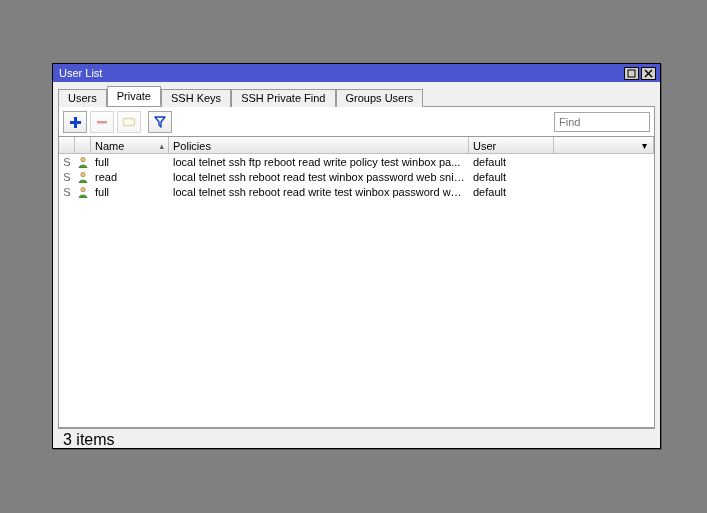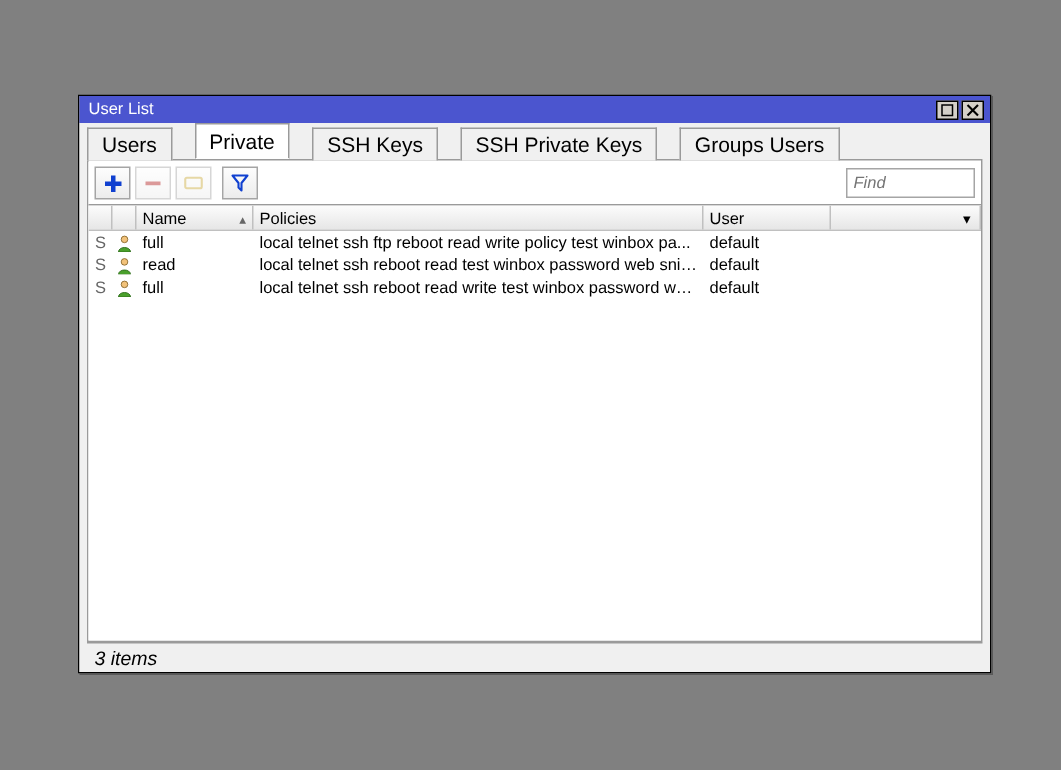--- a/index.html
+++ b/index.html
@@ -60,25 +60,25 @@
     display: flex;
     align-items: flex-end;
     height: 20px;
     position: relative;
   }
   .tab {
     padding: 2px 9px 3px 9px;
     border: 1px solid #9a9a9a;
     border-bottom: none;
     background: #f0f0f0;
-    margin-right: 15px;
+    margin-right: 0px;
     position: relative;
     top: 1px;
     cursor: pointer;
-    font-size: 14px;
+    font-size: 11px;
     color: #000;
   }
   .tab.active {
     background: #fff;
     border-bottom: 1px solid #fff;
     z-index: 2;
     top: 0;
     padding-top: 3px;
     padding-bottom: 3px;
   }
@@ -101,27 +101,26 @@
     background: linear-gradient(#fdfdfd,#ececec);
     display: flex;
     align-items: center;
     justify-content: center;
     cursor: pointer;
   }
   .tbtn.disabled { opacity: 0.45; cursor: default; }
   .tbtn.sep { margin-left: 4px; }
   .spacer { flex: 1; }
   .findbox {
-    width: 86px;
+    width: 96px;
     height: 20px;
     border: 1px solid #a5a5a5;
     background: #fff;
     padding: 0 4px;
     color: #a0a0a0;
-    font-style: italic;
     font-size: 11px;
     font-family: inherit;
   }
   .grid {
     border-top: 1px solid #9a9a9a;
     flex: 1;
     display: flex;
     flex-direction: column;
     background: #fff;
     overflow: hidden;
@@ -169,23 +168,22 @@
     overflow: hidden;
     white-space: nowrap;
     text-overflow: ellipsis;
   }
   .gc.col-flag { color: #666; padding:0 2px; text-align:center;}
   .gc.col-icon { padding:0 1px; display:flex; align-items:center; justify-content:center;}
   .status {
     height: 18px;
     border-top: 1px solid #9a9a9a;
     padding: 2px 5px 0 5px;
-    font-size: 13px;
+    font-size: 16px;
     background:#f0f0f0;
-    font-style:italic;
   }
   .usericon svg { display:block; }
 </style>
 </head>
 <body>
 
 <div class="window">
   <div class="titlebar">
     <span class="title">User List</span>
     <div class="winbtn">
@@ -200,21 +198,21 @@
         </svg>
     </div>
   </div>
 
   <div class="client">
 
     <div class="tabs" id="tabstrip">
         <div class="tab">Users</div>
         <div class="tab active">Private</div>
         <div class="tab">SSH Keys</div>
-        <div class="tab">SSH Private Keys</div>
+        <div class="tab">SSH Private Find</div>
         <div class="tab">Groups Users</div>
       </div>
 
     <div class="tabpanel" style="flex:1; display:flex; flex-direction:column;">
 
       <div class="toolbar">
         <div class="tbtn">
           <svg width="14" height="14" viewBox="0 0 14 14">
               <rect x="6" y="2" width="3" height="11" fill="#1040d0"></rect>
               <rect x="2" y="6" width="11" height="3" fill="#1040d0"></rect>

